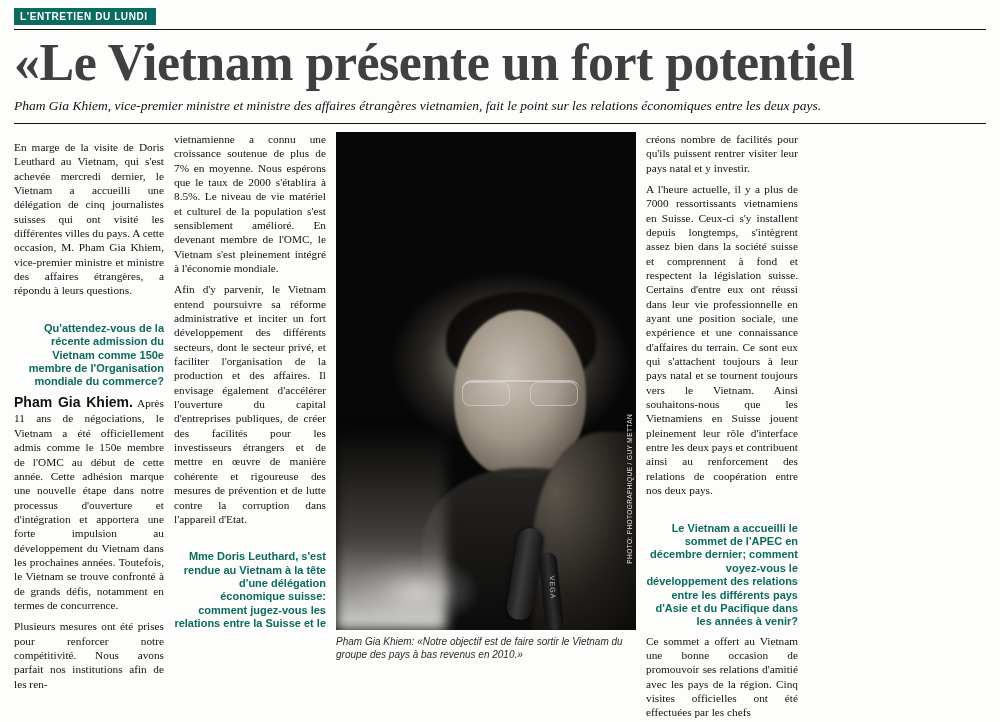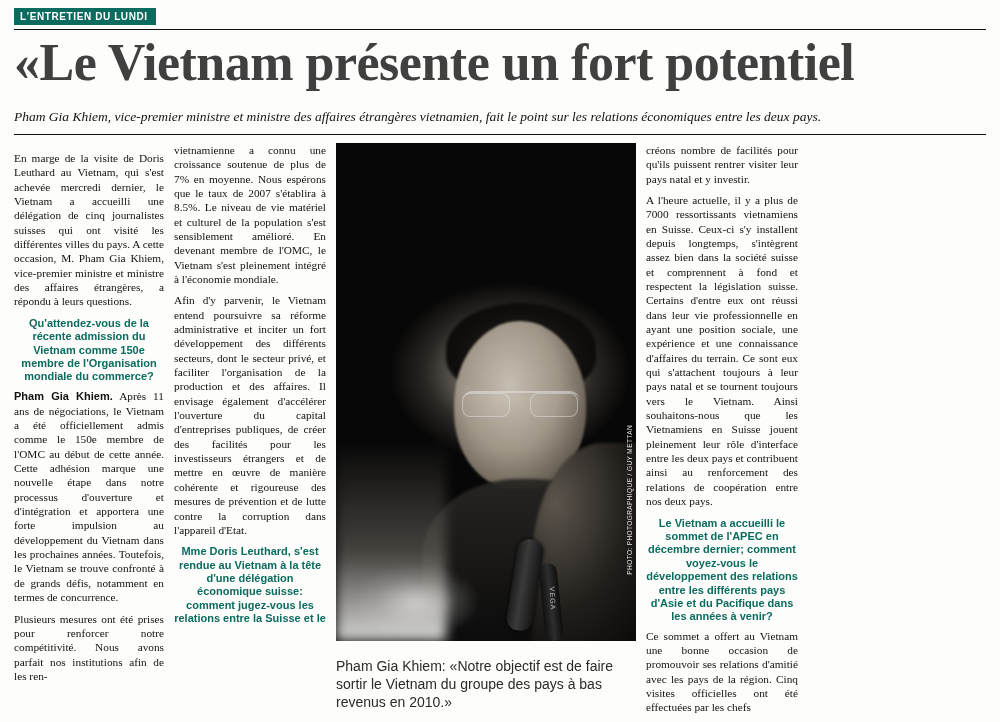--- a/index.html
+++ b/index.html
@@ -48,21 +48,21 @@
     letter-spacing: -0.5px;
     margin: 2px 2px 0 2px;
   }
   .headline .l2 { display: block; }
 
   .standfirst {
     font-family: "Liberation Serif", serif;
     font-style: italic;
     font-size: 13.5px;
     color: #111;
-    margin: 20px 2px 8px 2px;
+    margin: 9px 2px 8px 2px;
     line-height: 1.25;
   }
   .rule-under-standfirst {
     border-top: 1px solid #111;
     margin: 0 2px 8px 2px;
   }
 
   
   .cols {
     display: flex;
@@ -91,28 +91,28 @@
     line-height: 1.2;
     margin-bottom: 8px;
     text-align: left;
   }
   .question {
     font-family: "Liberation Sans", sans-serif;
     font-weight: bold;
     color: #0b6b5e;
     font-size: 11px;
     line-height: 1.22;
-    margin: 8px 0 5px 0;
-    text-align: center;
+    margin: 24px 0 5px 0;
+    text-align: right;
   }
   .speaker {
     font-family: "Liberation Sans", sans-serif;
     font-weight: bold;
     color: #111;
-    font-size: 11px;
+    font-size: 14px;
   }
 
   
   .photo-col {
     width: 300px;
     position: relative;
   }
   .photo {
     position: relative;
     width: 300px;
@@ -223,26 +223,27 @@
     font-family: "Liberation Sans", sans-serif;
     font-size: 6.5px;
     color: #ffffff;
     letter-spacing: 0.4px;
     writing-mode: vertical-rl;
     transform: rotate(180deg);
     opacity: 0.85;
   }
   .caption {
     font-family: "Liberation Sans", sans-serif;
-    font-size: 14px;
+    font-size: 10px;
     line-height: 1.3;
     color: #2a2a2a;
-    margin-top: 16px;
+    margin-top: 5px;
     width: 300px;
     text-align: left;
+    font-style: italic;
   }
 </style>
 </head>
 <body>
 
 <div class="page">
 
   <div>
     <span class="kicker-bar">L'ENTRETIEN DU LUNDI</span>
   </div>
@@ -259,21 +260,21 @@
 
     <div class="col col1">
       <div class="byline"></div>
       <p>En marge de la visite de Doris Leuthard au Vietnam, qui s'est achevée mercredi dernier, le Vietnam a accueilli une délégation de cinq journalistes suisses qui ont visité les différentes villes du pays. A cette occasion, M. Pham Gia Khiem, vice-premier ministre et ministre des affaires étrangères, a répondu à leurs questions.</p>
       <div class="question">Qu'attendez-vous de la récente admission du Vietnam comme 150e membre de l'Organisation mondiale du commerce?</div>
       <p><span class="speaker">Pham Gia Khiem.</span> <span>Après 11 ans de négociations, le Vietnam a été officiellement admis comme le 150e membre de l'OMC au début de cette année. Cette adhésion marque une nouvelle étape dans notre processus d'ouverture et d'intégration et apportera une forte impulsion au développement du Vietnam dans les prochaines années. Toutefois, le Vietnam se trouve confronté à de grands défis, notamment en termes de concurrence.</span></p>
       <p>Plusieurs mesures ont été prises pour renforcer notre compétitivité. Nous avons parfait nos institutions afin de les ren-</p>
     </div>
 
     <div class="col col2">
-      <p>vietnamienne a connu une croissance soutenue de plus de 7% en moyenne. Nous espérons que le taux de 2007 s'établira à 8.5%. Le niveau de vie matériel et culturel de la population s'est sensiblement amélioré. En devenant membre de l'OMC, le Vietnam s'est pleinement intégré à l'économie mondiale.</p>
+      <p>vietnamienne a connu une croissance soutenue de plus de 7% en moyenne. Nous espérons que le taux de 2000 s'établira à 8.5%. Le niveau de vie matériel et culturel de la population s'est sensiblement amélioré. En devenant membre de l'OMC, le Vietnam s'est pleinement intégré à l'économie mondiale.</p>
       <p>Afin d'y parvenir, le Vietnam entend poursuivre sa réforme administrative et inciter un fort développement des différents secteurs, dont le secteur privé, et faciliter l'organisation de la production et des affaires. Il envisage également d'accélérer l'ouverture du capital d'entreprises publiques, de créer des facilités pour les investisseurs étrangers et de mettre en œuvre de manière cohérente et rigoureuse des mesures de prévention et de lutte contre la corruption dans l'appareil d'Etat.</p>
       <div class="question">Mme Doris Leuthard, s'est rendue au Vietnam à la tête d'une délégation économique suisse: comment jugez-vous les relations entre la Suisse et le</div>
     </div>
 
     <div class="photo-col">
       <div class="photo">
         <div class="ph-hair"></div>
         <div class="ph-head"></div>
         <div class="ph-glass-l"></div>
         <div class="ph-glass-r"></div>

